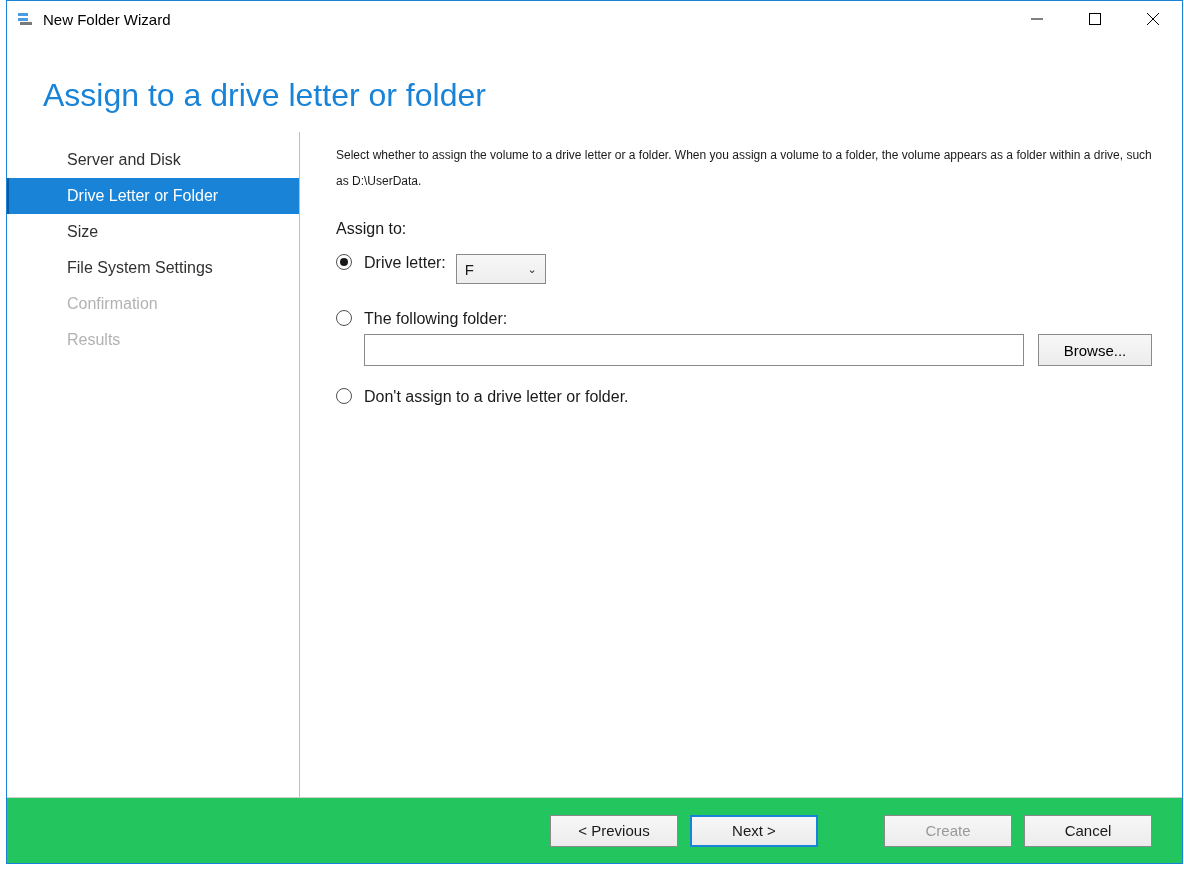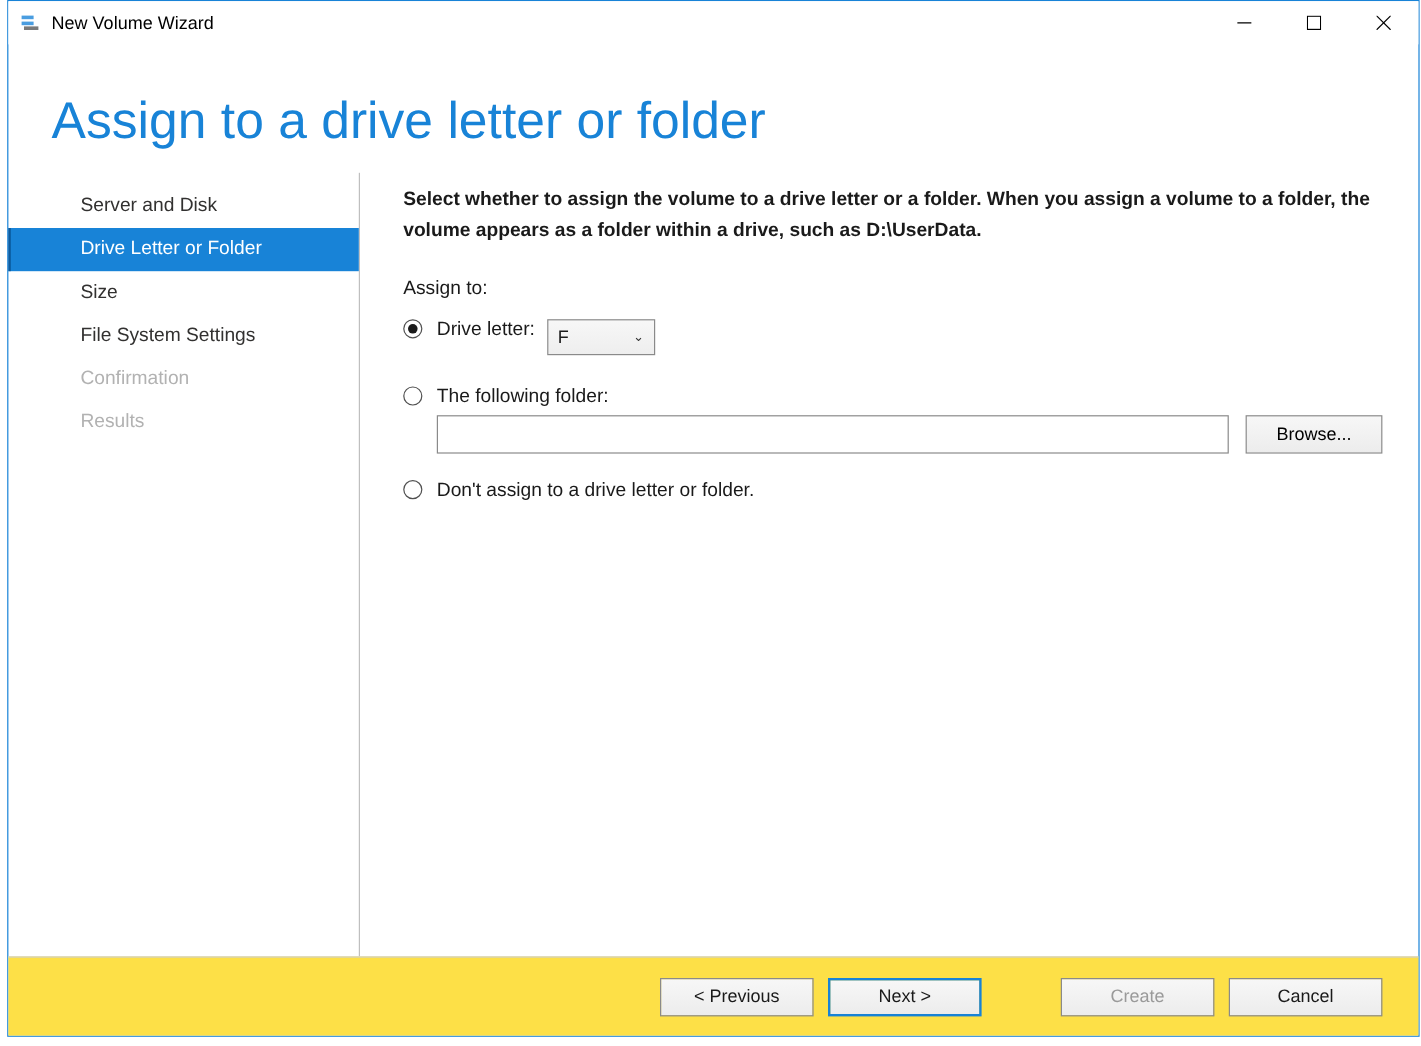--- a/index.html
+++ b/index.html
@@ -49,21 +49,21 @@
     align-items: center;
     justify-content: center;
     color: #000;
   }
   .winbtn svg { display:block; }
   
   .header {
     padding: 40px 36px 18px 36px;
   }
   .header h1 {
-    font-size: 43px;
+    font-size: 32px;
     font-weight: 300;
     color: #1883d7;
   }
   
   .body {
     flex: 1;
     display: flex;
     padding: 0 0 0 0;
     min-height: 0;
   }
@@ -86,24 +86,23 @@
     padding-left: 58px;
   }
   .sidebar .step.disabled {
     color: #b2b2b2;
   }
   .content {
     flex: 1;
     padding: 10px 30px 0 36px;
   }
   .content .instr {
-    font-size: 16px;
+    font-size: 12px;
     line-height: 26px;
     margin-bottom: 26px;
-    font-weight: bold;
   }
   .content .section-label {
     font-size: 16px;
     margin-bottom: 16px;
   }
   .radio-row {
     display: flex;
     align-items: flex-start;
     margin-bottom: 18px;
     font-size: 16px;
@@ -161,21 +160,21 @@
     height: 32px;
     margin-left: 14px;
     border: 1px solid #8a8a8a;
     background: linear-gradient(#f7f7f7,#ececec);
     font-size: 15px;
   }
   
   .footer {
     height: 66px;
     border-top: 1px solid #cfcfcf;
-    background: #fde047;
+    background: #22c55e;
     display: flex;
     align-items: center;
     justify-content: flex-end;
     padding-right: 30px;
     gap: 12px;
   }
   .footer .btn {
     width: 128px;
     height: 32px;
     border: 1px solid #8a8a8a;
@@ -198,21 +197,21 @@
 <div class="window">
 
   <div class="titlebar">
     <span class="app-icon">
       <svg width="18" height="18" viewBox="0 0 18 18">
         <rect x="1" y="3" width="10" height="3" fill="#4a9de0"></rect>
         <rect x="1" y="8" width="10" height="3" fill="#4a9de0"></rect>
         <rect x="3" y="12" width="12" height="3" fill="#7a7a7a"></rect>
       </svg>
     </span>
-    <span class="title">New Volume Wizard</span>
+    <span class="title">New Folder Wizard</span>
     <div class="winbtns">
       <div class="winbtn">
         <svg width="12" height="12">
             <line x1="0" y1="6" x2="12" y2="6" stroke="#000" stroke-width="1"></line>
           </svg>
       </div>
       <div class="winbtn">
         <svg width="12" height="12">
             <rect x="0.5" y="0.5" width="11" height="11" fill="none" stroke="#000" stroke-width="1"></rect>
           </svg>

